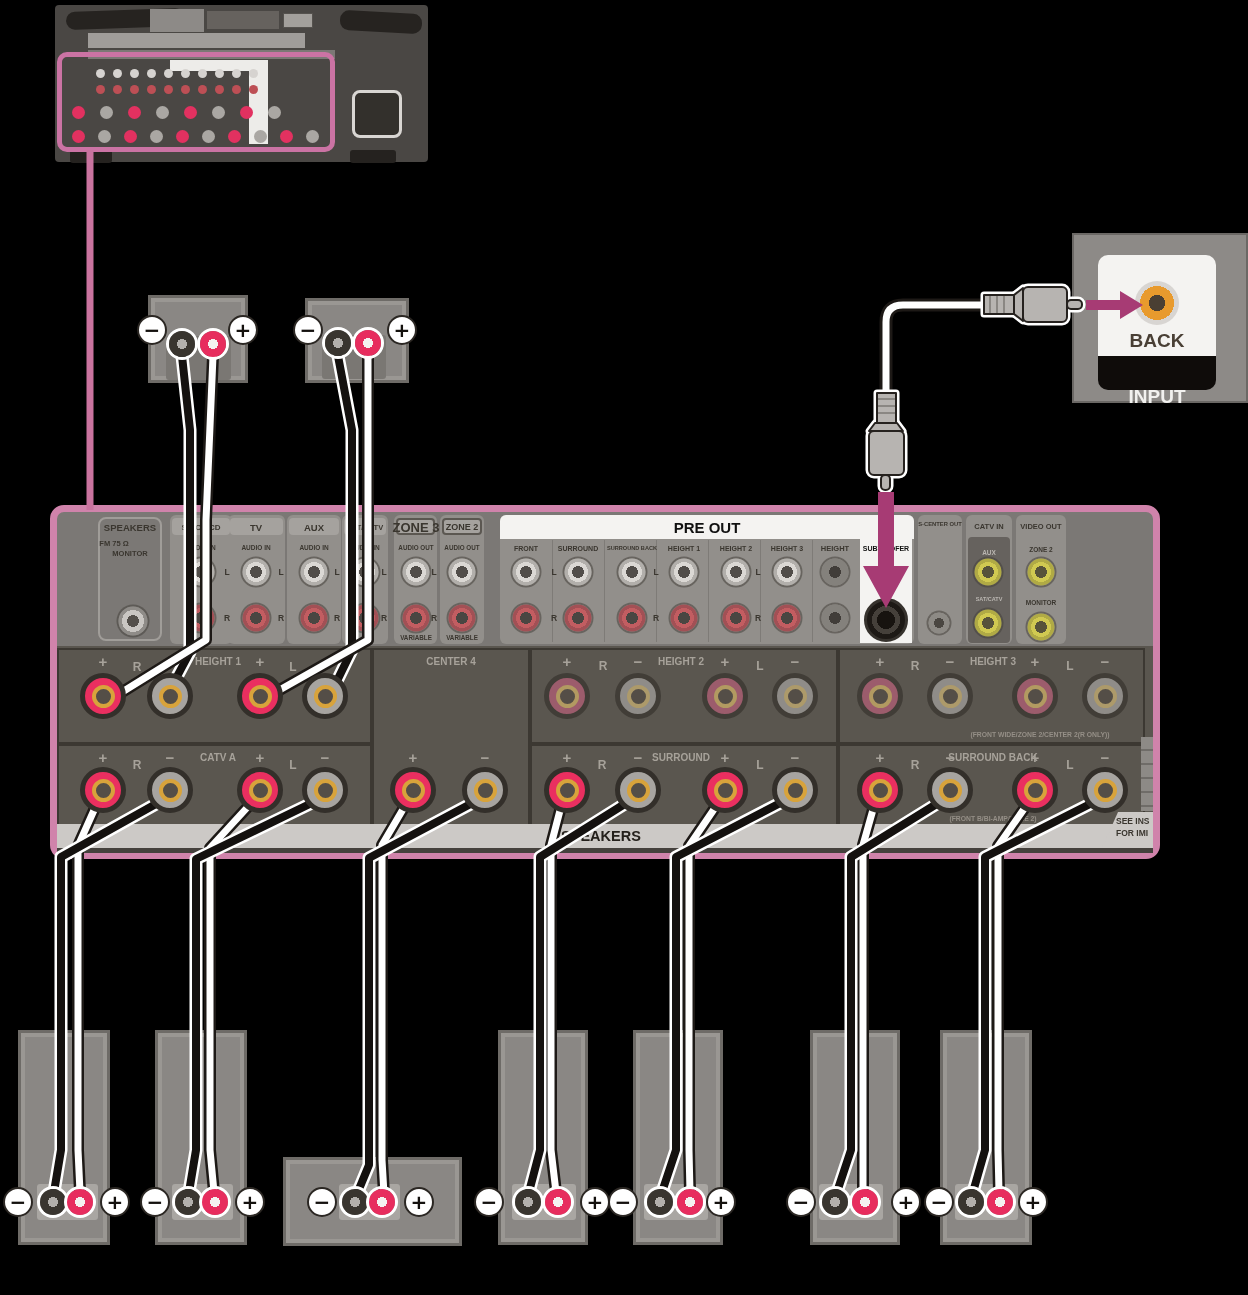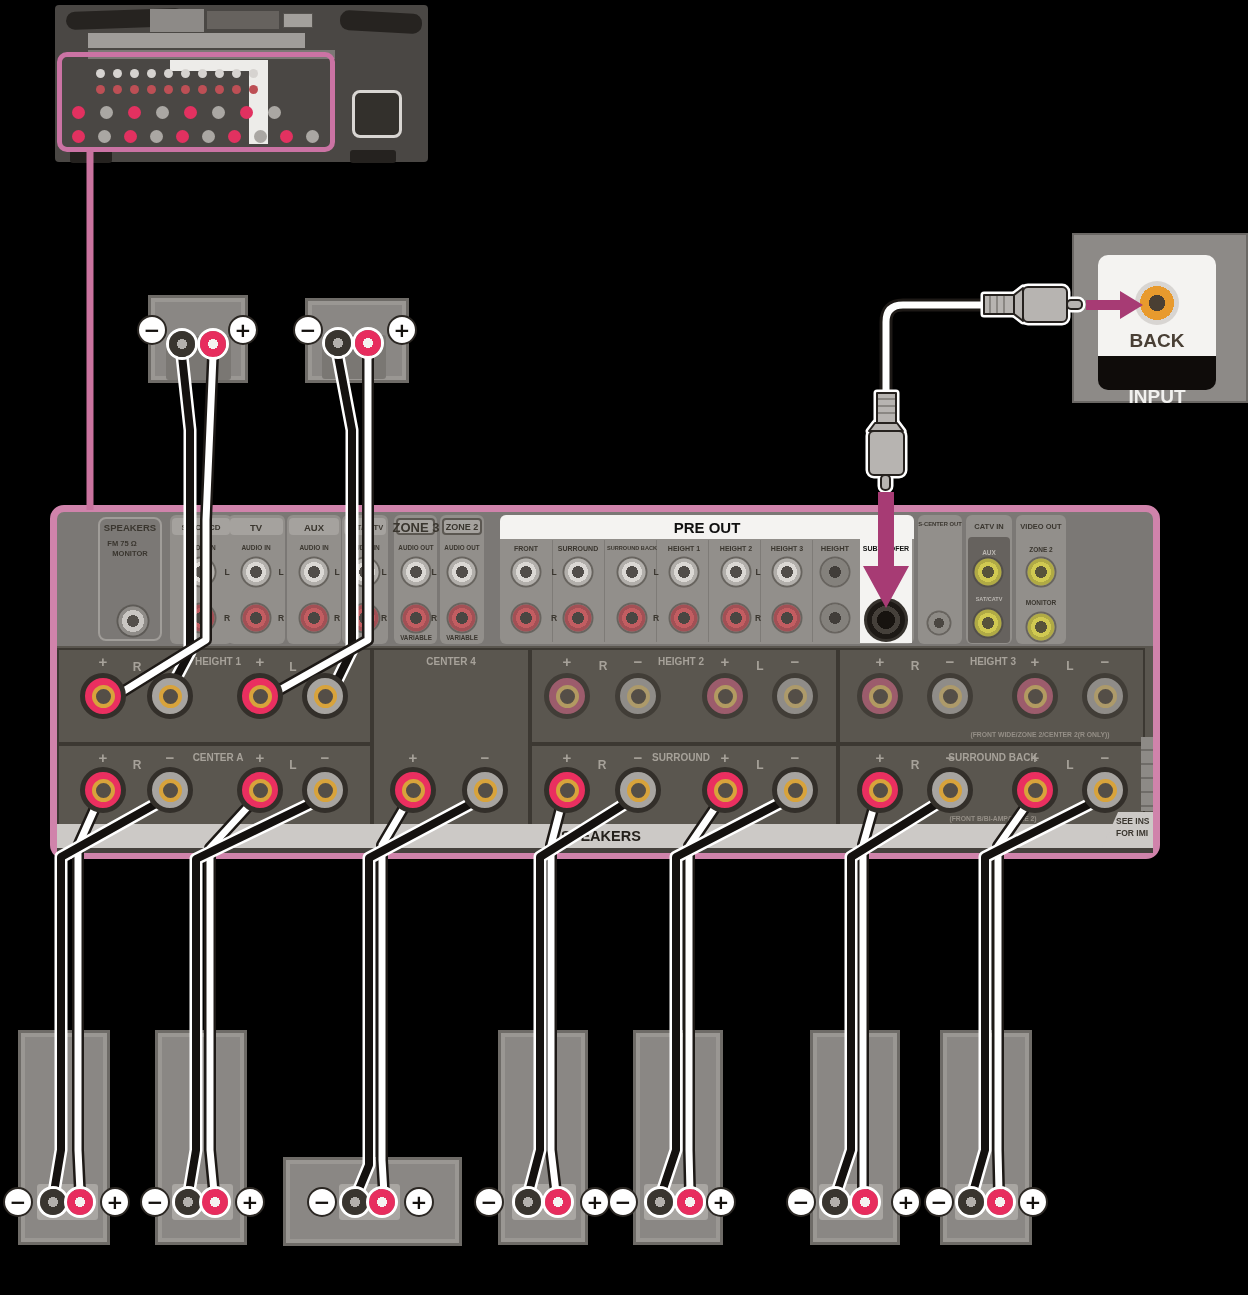--- a/index.html
+++ b/index.html
@@ -116,21 +116,21 @@
     <div class="abs" style="left:1098px;top:356px;width:118px;height:34px;background:#0f0c0a;border-radius:0 0 10px 10px"></div>
     <div class="abs" style="left:1135px;top:281px;width:44px;height:44px;border-radius:50%;
          background:radial-gradient(circle,#4a3f33 0 8px,#e89a2d 8px 17px,#d8d5d2 17px 100%)"></div>
     <div class="lb" style="left:1157px;top:341px;font-size:19px;color:#493f35">BACK</div>
     <div class="lb wh" style="left:1157px;top:372px;font-size:19px">INPUT</div>
 
     <div class="abs" style="left:50px;top:505px;width:1110px;height:354px;background:#7b7875;border:7px solid #d083ab;border-radius:14px"></div>
 
     <div class="abs" style="left:98px;top:517px;width:64px;height:124px;border:2px solid #a09d99;border-radius:8px"></div>
     <div class="lb" style="left:130px;top:527px;font-size:9.5px">SPEAKERS</div>
-    <div class="lb" style="left:122px;top:543px;font-size:7.5px">FM 75 Ω</div>
+    <div class="lb" style="left:114px;top:543px;font-size:7.5px">FM 75 Ω</div>
     <div class="lb" style="left:130px;top:553px;font-size:7.5px">MONITOR</div>
 
     <div class="colpanel" style="left:170px;top:515px;width:62px;height:129px"></div>
     <div class="colpanel" style="left:228px;top:515px;width:57px;height:129px"></div>
     <div class="colpanel" style="left:287px;top:515px;width:54px;height:129px"></div>
     <div class="colpanel" style="left:342px;top:515px;width:46px;height:129px"></div>
     <div class="colpanel" style="left:394px;top:515px;width:43px;height:129px"></div>
     <div class="colpanel" style="left:440px;top:515px;width:44px;height:129px"></div>
     <div class="lblbox" style="left:172px;top:518px;width:58px;height:17px"></div>
     <div class="lblbox" style="left:230px;top:518px;width:53px;height:17px"></div>
@@ -192,21 +192,21 @@
     <div class="secbox" style="left:57px;top:744px;width:315px;height:84px"></div>
     <div class="secbox" style="left:530px;top:744px;width:308px;height:84px"></div>
     <div class="secbox" style="left:838px;top:744px;width:307px;height:84px"></div>
     <div class="abs" style="left:1141px;top:737px;width:12px;height:74px;background:repeating-linear-gradient(#8d8a86 0 12px,#6f6c68 12px 14px)"></div>
 
     <div class="lb lt" style="left:218px;top:661px;font-size:10px">HEIGHT 1</div>
     <div class="lb lt" style="left:451px;top:661px;font-size:10px">CENTER 4</div>
     <div class="lb lt" style="left:681px;top:661px;font-size:10px">HEIGHT 2</div>
     <div class="lb lt" style="left:993px;top:661px;font-size:10px">HEIGHT 3</div>
     <div class="lb" style="left:1040px;top:734px;font-size:6.8px;color:#958f87">(FRONT WIDE/ZONE 2/CENTER 2(R ONLY))</div>
-    <div class="lb lt" style="left:218px;top:757px;font-size:10px">CENTER A</div>
+    <div class="lb lt" style="left:218px;top:757px;font-size:10px">CATV A</div>
     <div class="lb lt" style="left:681px;top:757px;font-size:10px">SURROUND</div>
     <div class="lb lt" style="left:993px;top:757px;font-size:10px">SURROUND BACK</div>
     <div class="lb" style="left:993px;top:818px;font-size:6.8px;color:#958f87">(FRONT B/BI-AMP/ZONE 2)</div>
 
     <div class="abs" style="left:57px;top:824px;width:1096px;height:24px;background:#ccc9c6"></div>
     <div class="abs" style="left:57px;top:848px;width:1096px;height:5px;background:#45413d"></div>
     <div class="lb" style="left:601px;top:836px;font-size:14.5px;color:#24201b">SPEAKERS</div>
     <div class="abs" style="left:1102px;top:812px;width:51px;height:36px;background:#ccc9c6;clip-path:polygon(16px 0,100% 0,100% 100%,0 100%);overflow:hidden">
       <div style="position:absolute;left:14px;top:4px;font:700 8.5px 'Liberation Sans',sans-serif;color:#3a362f;white-space:nowrap">SEE INS</div>
       <div style="position:absolute;left:14px;top:16px;font:700 8.5px 'Liberation Sans',sans-serif;color:#3a362f;white-space:nowrap">FOR IMI</div>

